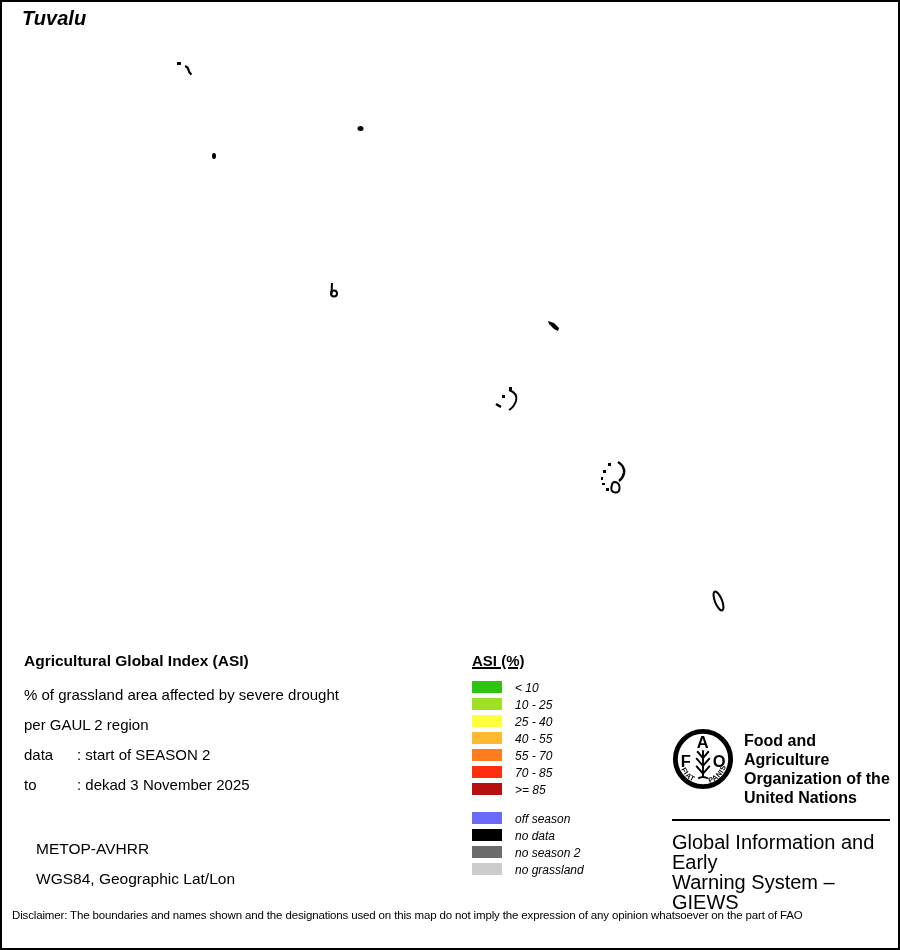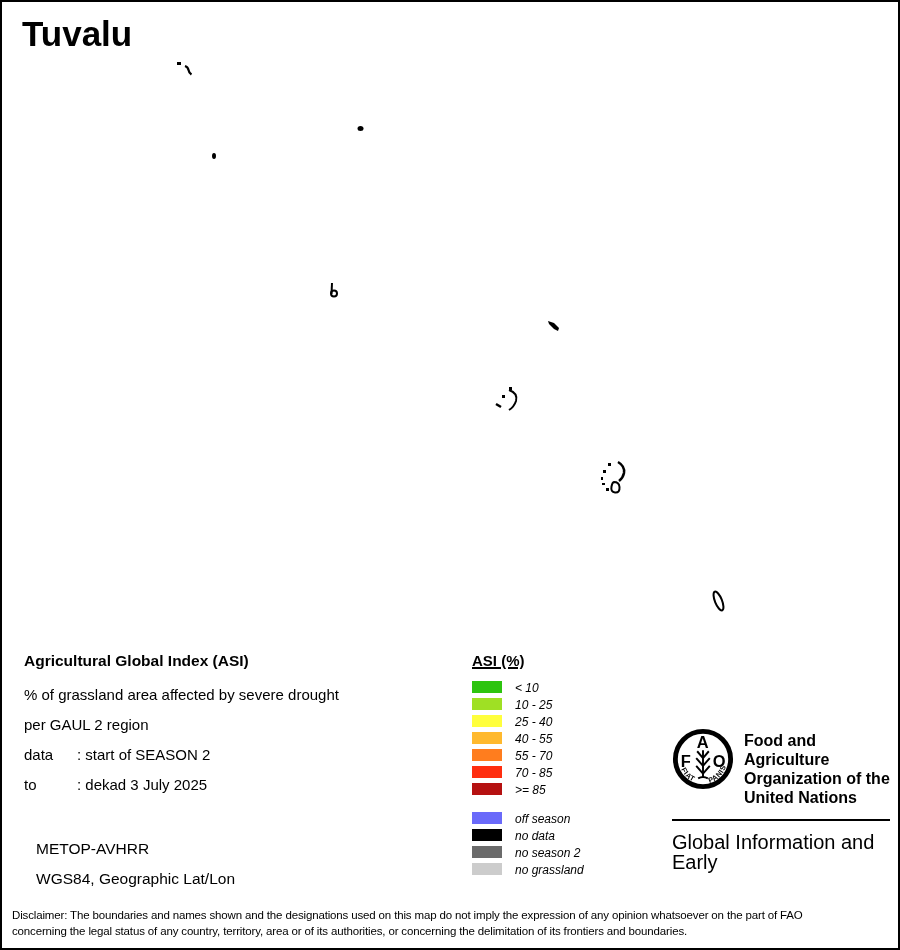--- a/index.html
+++ b/index.html
@@ -1,21 +1,21 @@
 <!DOCTYPE html>
 <html><head>
 <meta charset="utf-8">
 <style>
   html,body{margin:0;padding:0;background:#fff;}
   .frame{
     position:relative;width:900px;height:950px;box-sizing:border-box;
     border:2px solid #000;background:#fff;overflow:hidden;
     font-family:"Liberation Sans", sans-serif;color:#000;
   }
-  .map-title{position:absolute;left:20px;top:14px;font-size:35px;font-weight:bold;line-height:1;}
+  .map-title{position:absolute;left:20px;top:6px;font-size:20px;font-weight:bold;line-height:1;font-style:italic;}
   .islands{position:absolute;left:0;top:0;width:900px;height:950px;pointer-events:none;}
 
   .info-block{position:absolute;left:22px;top:648px;font-size:15px;}
   .info-title{font-weight:bold;font-size:15.5px;line-height:22px;margin-bottom:8px;}
   .info-line{line-height:30px;}
   .kv .k{display:inline-block;width:53px;}
 
   .src-block{position:absolute;left:34px;top:836px;font-size:15.5px;}
   .src-line1{line-height:22px;}
   .src-line2{margin-top:8px;line-height:22px;}
@@ -66,21 +66,21 @@
     </svg>
 
   <div class="info-block">
     <div class="info-title">Agricultural Global Index (ASI)</div>
     <div class="info-line">% of grassland area affected by severe drought</div>
     <div class="info-line">per GAUL 2 region</div>
     <div class="info-line kv">
       <span class="k">data</span><span>: start of SEASON 2</span>
     </div>
     <div class="info-line kv">
-      <span class="k">to</span><span>: dekad 3 July 2025</span>
+      <span class="k">to</span><span>: dekad 3 November 2025</span>
     </div>
   </div>
 
   <div class="src-block">
     <div class="src-line1">METOP-AVHRR</div>
     <div class="src-line2">WGS84, Geographic Lat/Lon</div>
   </div>
 
   <div class="asi-legend">
     <div class="asi-title">ASI (%)</div>
@@ -158,21 +158,21 @@
       </svg>
       <div class="fao-org">
         <div>Food and Agriculture</div>
         <div>Organization of the</div>
         <div>United Nations</div>
       </div>
     </div>
     <hr class="fao-rule">
     <div class="fao-giews">
       <div>Global Information and Early</div>
+      <div>Warning System – GIEWS</div>
     </div>
   </div>
 
   <div class="disclaimer">
     <div>Disclaimer: The boundaries and names shown and the designations used on this map do not imply the expression of any opinion whatsoever on the part of FAO</div>
-    <div>concerning the legal status of any country, territory, area or of its authorities, or concerning the delimitation of its frontiers and boundaries.</div>
   </div>
 
 </div>
 
 </body></html>

